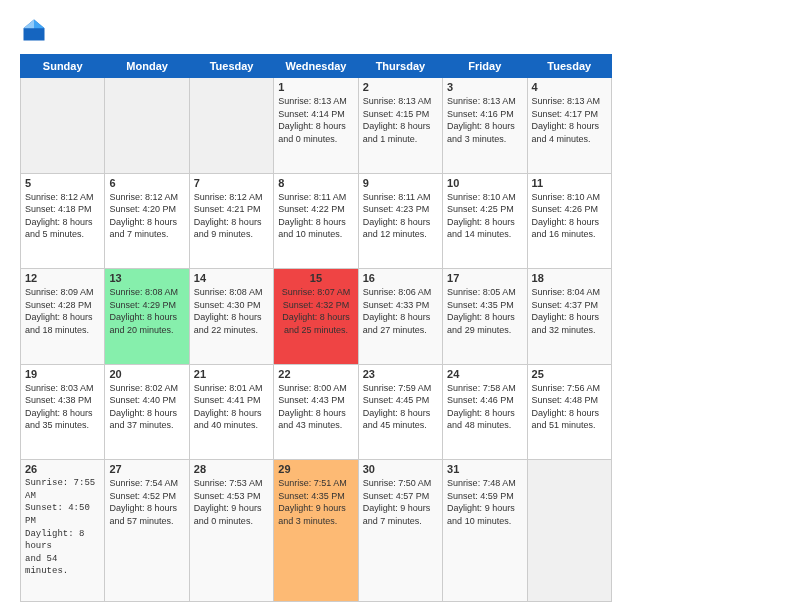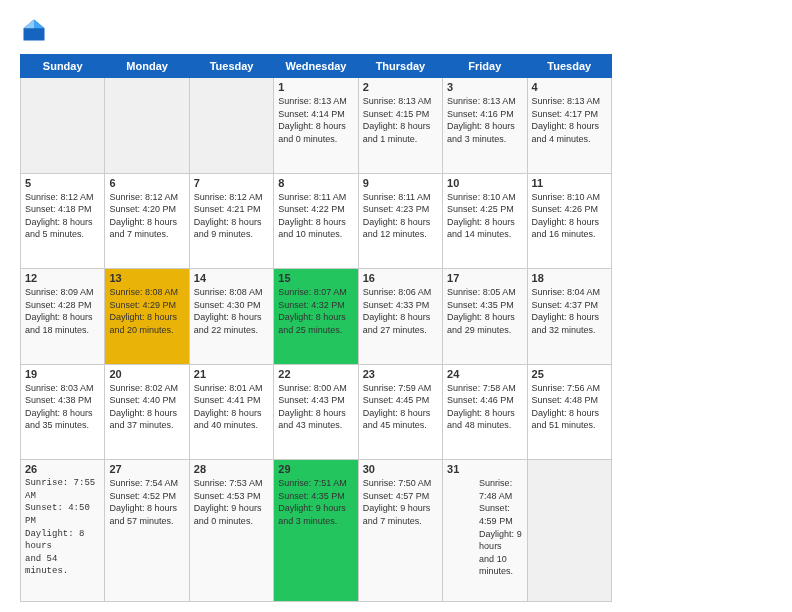--- a/index.html
+++ b/index.html
@@ -218,35 +218,35 @@
           </td>
         </tr>
         <tr>
           <td style="background: rgb(249, 249, 249);">
             <div class="day-num">12</div>
             <div class="day-info" style="white-space: pre-line;">Sunrise: 8:09 AM
 Sunset: 4:28 PM
 Daylight: 8 hours
 and 18 minutes.</div>
           </td>
-          <td style="background: #eab308; margin-top: 40px;">
+          <td style="background: #86efac; margin-top: 40px;">
             <div class="day-num">13</div>
             <div class="day-info" style="white-space: pre-line;">Sunrise: 8:08 AM
 Sunset: 4:29 PM
 Daylight: 8 hours
 and 20 minutes.</div>
           </td>
           <td style="background: rgb(249, 249, 249);">
             <div class="day-num">14</div>
             <div class="day-info" style="white-space: pre-line;">Sunrise: 8:08 AM
 Sunset: 4:30 PM
 Daylight: 8 hours
 and 22 minutes.</div>
           </td>
-          <td style="background: #22c55e;">
+          <td style="background: #ef4444; text-align: center;">
             <div class="day-num">15</div>
             <div class="day-info" style="white-space: pre-line;">Sunrise: 8:07 AM
 Sunset: 4:32 PM
 Daylight: 8 hours
 and 25 minutes.</div>
           </td>
           <td style="background: rgb(249, 249, 249);">
             <div class="day-num">16</div>
             <div class="day-info" style="white-space: pre-line;">Sunrise: 8:06 AM
 Sunset: 4:33 PM
@@ -334,37 +334,37 @@
 Daylight: 8 hours
 and 57 minutes.</div>
           </td>
           <td style="background: rgb(249, 249, 249);">
             <div class="day-num">28</div>
             <div class="day-info" style="white-space: pre-line;">Sunrise: 7:53 AM
 Sunset: 4:53 PM
 Daylight: 9 hours
 and 0 minutes.</div>
           </td>
-          <td style="background: #22c55e;">
+          <td style="background: #fdba74;">
             <div class="day-num">29</div>
             <div class="day-info" style="white-space: pre-line;">Sunrise: 7:51 AM
 Sunset: 4:35 PM
 Daylight: 9 hours
 and 3 minutes.</div>
           </td>
           <td style="background: rgb(249, 249, 249);">
             <div class="day-num">30</div>
             <div class="day-info" style="white-space: pre-line;">Sunrise: 7:50 AM
 Sunset: 4:57 PM
 Daylight: 9 hours
 and 7 minutes.</div>
           </td>
           <td style="background: rgb(249, 249, 249);">
             <div class="day-num">31</div>
-            <div class="day-info" style="white-space: pre-line; margin-left: 32px;">Sunrise: 7:48 AM
+            <div class="day-info" style="white-space: pre-line;">Sunrise: 7:48 AM
 Sunset: 4:59 PM
 Daylight: 9 hours
 and 10 minutes.</div>
           </td>
           <td class="empty-cell"></td>
         </tr>
       </tbody>
   </table>
 </div>
 

